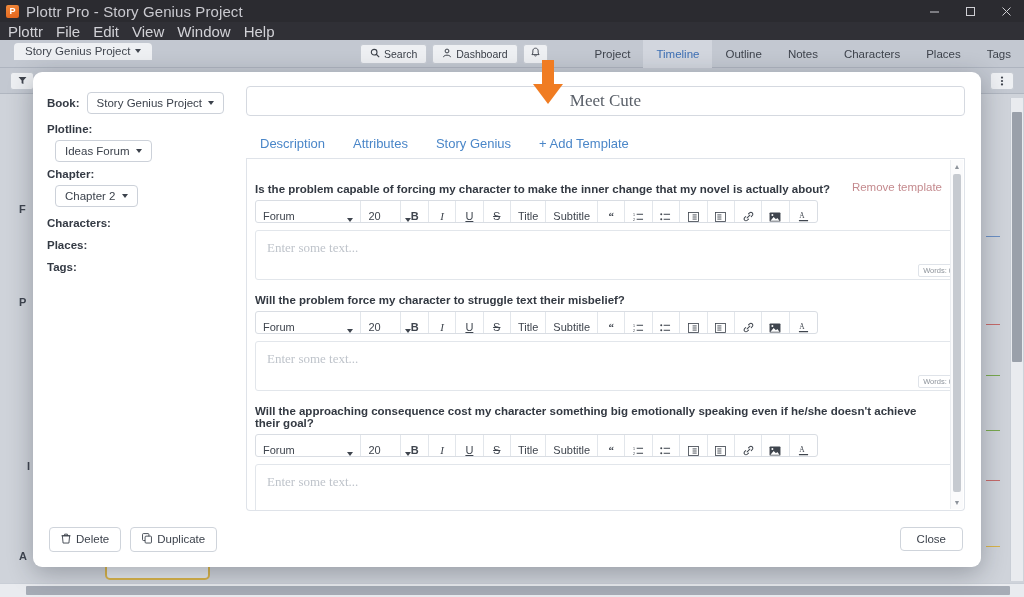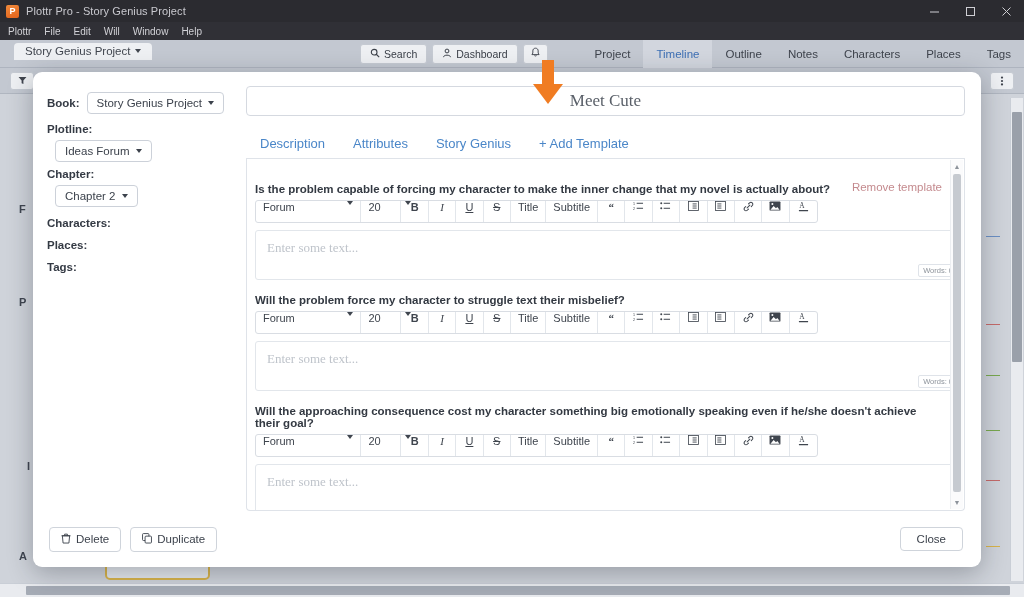--- a/index.html
+++ b/index.html
@@ -14,34 +14,34 @@
   #titlebar {
     height: 22px; background: #2b2b30; display: flex; align-items: center;
     padding: 0 6px; position: relative;
   }
   #app-icon {
     width: 13px; height: 13px; border-radius: 2px;
     background: linear-gradient(160deg,#f08a3c,#e2621a);
     display: flex; align-items: center; justify-content: center;
     color: #fff; font-size: 9px; font-weight: bold; margin-right: 7px;
   }
-  #title-text { color: #c9c9cf; font-size: 11px; letter-spacing: .1px; }
+  #title-text { color: #c9c9cf; font-size: 15px; letter-spacing: .1px; }
   .win-btns { position: absolute; right: 0; top: 0; height: 22px; display: flex; }
   .win-btn {
     width: 36px; height: 22px; display: flex; align-items: center;
     justify-content: center; color: #cfcfd4; font-size: 11px;
   }
   .win-btn svg { display: block; }
 
   
   #menubar {
     height: 18px; background: #303036; display: flex; align-items: center;
     padding-left: 8px; gap: 13px;
   }
-  .menu-item { color: #d2d2d7; font-size: 10px; }
+  .menu-item { color: #d2d2d7; font-size: 15px; }
 
   
   #navbar {
     height: 28px; background: #c3c8d1; display: flex; align-items: stretch;
     position: relative; border-bottom: 1px solid #aeb4bf;
   }
   #project-chip {
     margin: 3px 0 0 14px; padding: 2px 11px 3px; background: #eef0f3;
     border-radius: 4px 4px 0 0; font-size: 11.5px; color: #41464f;
     display: flex; align-items: center; gap: 5px; align-self: flex-start;
@@ -164,21 +164,21 @@
     color: #c48a8e;
   }
   .question { font-size: 11.5px; font-weight: bold; color: #333942;
     margin: 14px 0 5px; }
   .ed-toolbar {
     display: flex; align-items: stretch; border: 1px solid #d9dde3;
     border-radius: 3px; height: 23px; width: 563px; background: #fff;
     overflow: hidden;
   }
   .ed-cell {
-    display: flex; align-items: flex-start; justify-content: center;
+    display: flex; align-items: flex-end; justify-content: center;
     border-right: 1px solid #e2e6eb; font-size: 11px; color: #3f454e;
     padding: 0 7px; white-space: nowrap; gap: 24px;
   }
   .ed-cell:last-child { border-right: none; }
   .ed-font { width: 110px; justify-content: space-between; }
   .ed-size { width: 40px; justify-content: space-between; }
   .ed-ic { width: 28px; }
   .ed-area {
     border: 1px solid #e2e6eb; border-radius: 3px; height: 50px;
     margin-top: 7px; width: 707px; position: relative; background: #fff;
@@ -242,21 +242,21 @@
           <line x1="9.5" y1="1.5" x2="1.5" y2="9.5" stroke="currentColor" stroke-width="1"></line>
         </svg>
     </div>
   </div>
 </div>
 
 <div id="menubar">
   <span class="menu-item">Plottr</span>
   <span class="menu-item">File</span>
   <span class="menu-item">Edit</span>
-  <span class="menu-item">Will</span>
+  <span class="menu-item">View</span>
   <span class="menu-item">Window</span>
   <span class="menu-item">Help</span>
 </div>
 
 <div id="navbar">
   <div id="project-chip">
     <span>Story Genius Project</span>
     <span class="caret"></span>
   </div>
   <div id="nav-right">

